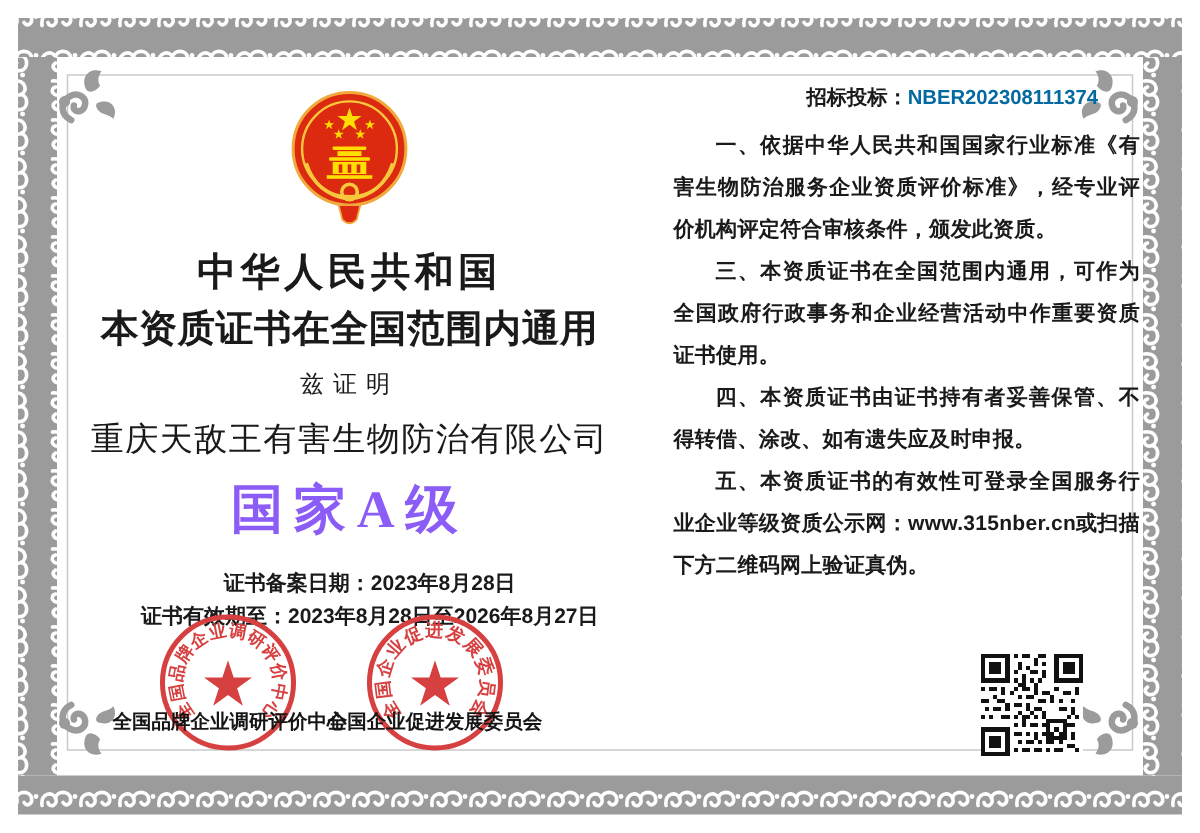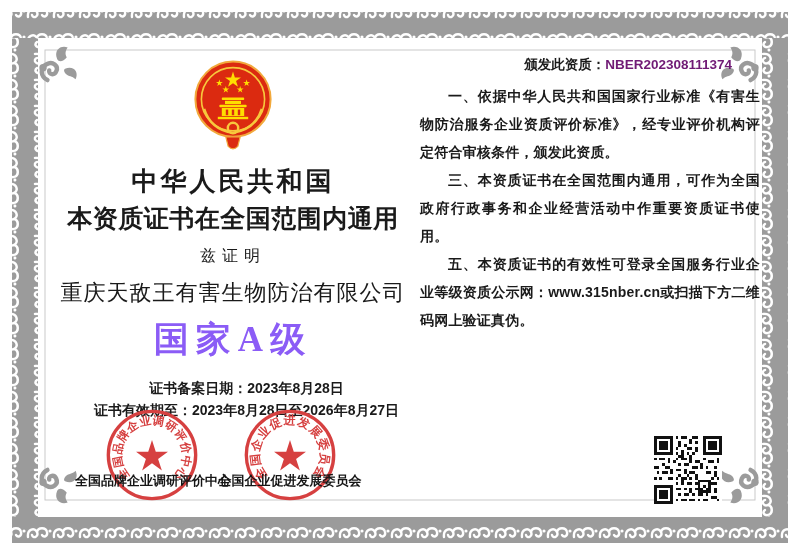--- a/index.html
+++ b/index.html
@@ -20,23 +20,23 @@
   
   .seal{position:absolute;}
   .seal-left{left:104px;top:407px;}
   .seal-right{left:242px;top:407px;}
   .seal-label{position:absolute;top:472px;font-size:13px;font-weight:bold;color:#151515;text-align:center;}
   .seal-label-left{left:73px;width:160px;}
   .seal-label-right{left:215px;width:150px;}
   
   .right-col{position:absolute;left:420px;top:56px;width:340px;}
   .cert-no{text-align:right;padding-right:28px;font-size:13.5px;font-weight:bold;white-space:nowrap;}
-  .cert-no .num{color:#701a75;}
+  .cert-no .num{color:#0369a1;}
   .heading{text-align:center;font-size:20px;font-weight:bold;letter-spacing:2px;margin-top:15px;}
-  .paras{margin-top:8px;}
+  .paras{margin-top:8px;margin-left:29px;}
   .paras p{margin:0;font-size:14px;font-weight:bold;line-height:28px;
            text-align:justify;text-indent:2em;letter-spacing:0.2px;}
   .qr{position:absolute;left:654px;top:436px;}
 </style>
 </head>
 <body>
 
 <div class="page">
 
   <svg class="frame-svg" width="800" height="555">
@@ -129,25 +129,26 @@
     <path id="arcR" d="M27.4,72.6 A32,32 0 1 1 72.6,72.6" fill="none"></path>
     <text font-size="12.5" font-weight="bold" fill="#D64040" letter-spacing="1">
       <textPath href="#arcR" startOffset="50%" text-anchor="middle">全国企业促进发展委员会</textPath>
     </text>
   </svg>
   <div class="seal-label seal-label-left">全国品牌企业调研评价中心</div>
   <div class="seal-label seal-label-right">全国企业促进发展委员会</div>
 
   <div class="right-col">
     <div class="cert-no">
-      <span>颁发此资质：</span><span class="num">NBER202308111374</span>
+      <span>招标投标：</span><span class="num">NBER202308111374</span>
     </div>
     <div class="paras">
       <p>一、依据中华人民共和国国家行业标准《有害生物防治服务企业资质评价标准》，经专业评价机构评定符合审核条件，颁发此资质。</p>
       <p>三、本资质证书在全国范围内通用，可作为全国政府行政事务和企业经营活动中作重要资质证书使用。</p>
+      <p>四、本资质证书由证书持有者妥善保管、不得转借、涂改、如有遗失应及时申报。</p>
       <p>五、本资质证书的有效性可登录全国服务行业企业等级资质公示网：www.315nber.cn或扫描下方二维码网上验证真伪。</p>
     </div>
   </div>
 
   <svg class="qr" width="68" height="68" viewBox="0 0 25 25" shape-rendering="crispEdges">
     <rect width="25" height="25" fill="#FFFFFF"></rect>
     <g fill="#111111">
       <rect x="0" y="0" width="7" height="7"></rect>
         <rect x="18" y="0" width="7" height="7"></rect>
         <rect x="0" y="18" width="7" height="7"></rect>

